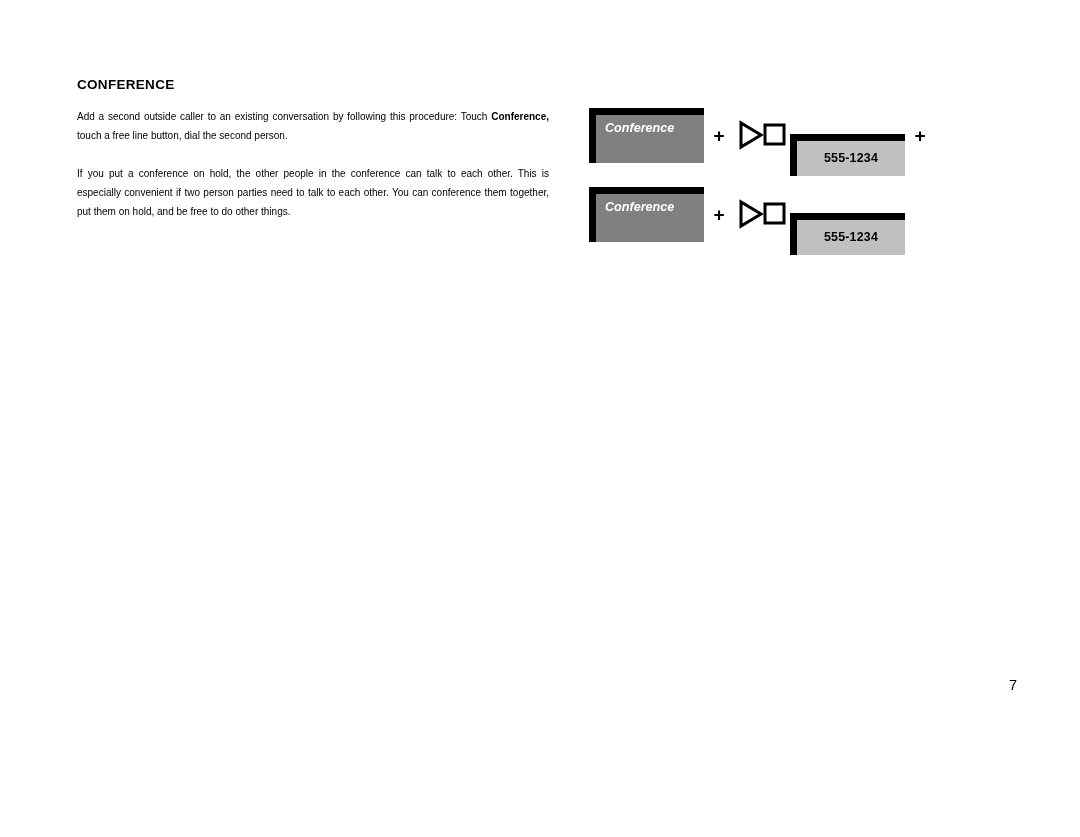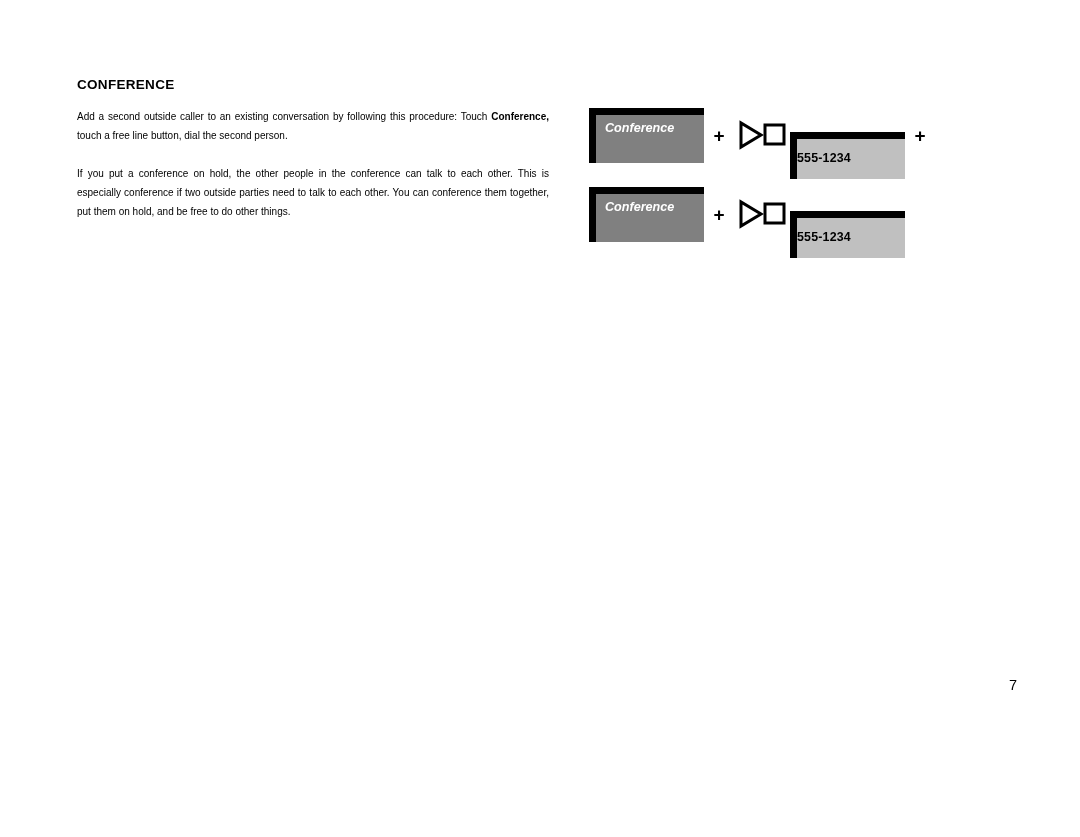--- a/index.html
+++ b/index.html
@@ -86,22 +86,23 @@
     font-weight: bold;
     font-style: italic;
     color: #ffffff;
     line-height: 1;
     align-self: flex-start;
     margin-top: 7px;
   }
 
   .box-number {
     width: 115px;
-    height: 47px;
+    height: 42px;
     background: #c0c0c0;
+    justify-content: center;
     margin-top: 40px;
   }
   .box-number .label {
     font-size: 12.4px;
     font-weight: bold;
     color: #000000;
     line-height: 1;
     letter-spacing: 0.2px;
   }
 
@@ -139,21 +140,21 @@
 </head>
 <body>
 
 <div class="page">
 
   <div class="text-col">
 
     <h1 class="section-heading">CONFERENCE</h1>
 
     <p class="body-para">Add a second outside caller to an existing conversation by following this procedure: Touch <b>Conference,</b> touch a free line button, dial the second person.</p>
-    <p class="body-para">If you put a conference on hold, the other people in the conference can talk to each other. This is especially conference if two outside parties need to talk to each other. You can conference them together, put them on hold, and be free to do other things.</p>
+    <p class="body-para">If you put a conference on hold, the other people in the conference can talk to each other. This is especially convenient if two person parties need to talk to each other. You can conference them together, put them on hold, and be free to do other things.</p>
 
   </div>
 
   <div class="diagram">
 
     <div class="diagram-row row-1">
 
       <div class="shadow-box btn-conference">
         <span class="label">Conference</span>
       </div>

